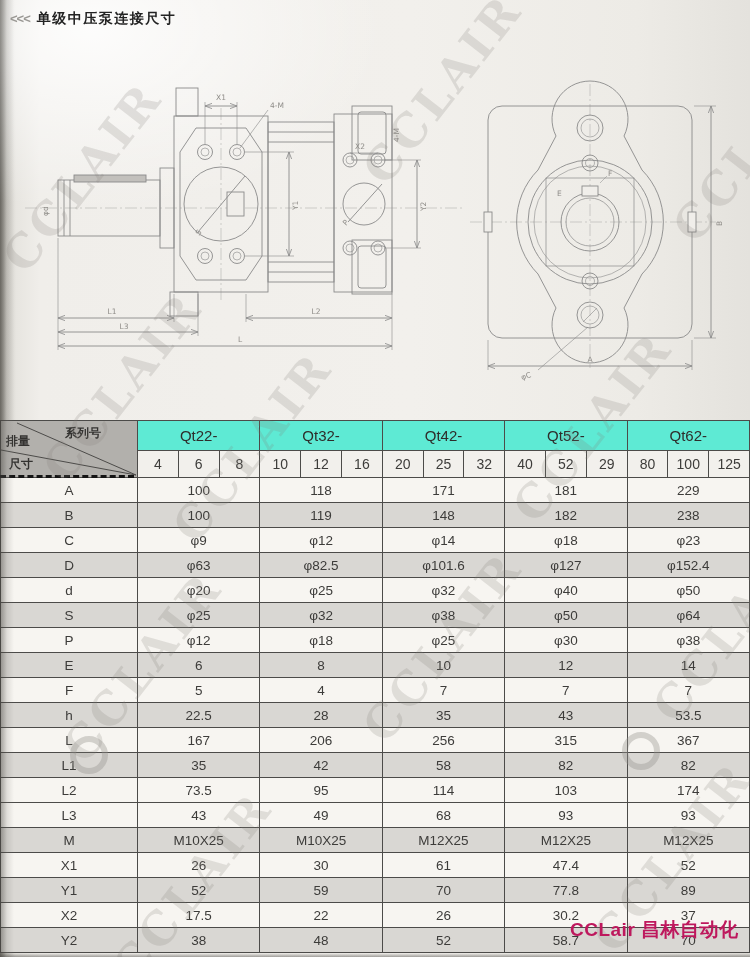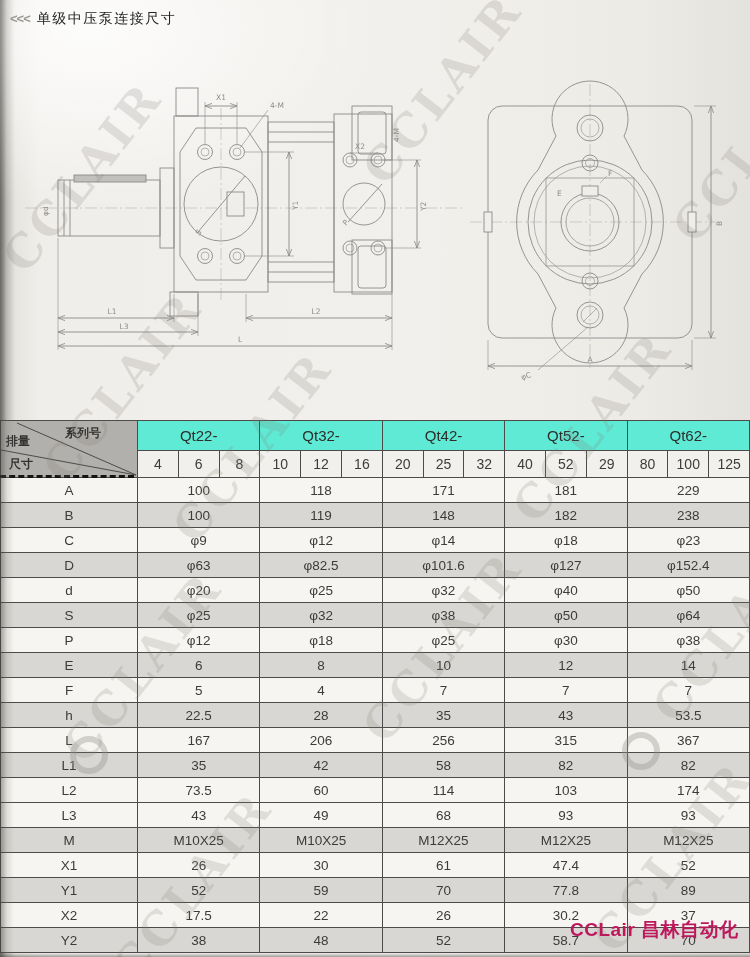--- a/index.html
+++ b/index.html
@@ -5,21 +5,21 @@
   html,body{margin:0;padding:0;}
   body{
     width:750px;height:957px;position:relative;overflow:hidden;
     font-family:"Liberation Sans",sans-serif;
     background:
       radial-gradient(ellipse 420px 260px at 12% 3%, rgba(255,255,255,.85), rgba(255,255,255,0) 70%),
       linear-gradient(90deg,#8e8c86 0,#c9c7c1 6px,#e7e5e0 16px,#f0eeea 40px,#f2f0ec 55%,#edebe6 85%,#e4e2dd 100%);
   }
   .title-bar{position:absolute;left:10px;top:9px;z-index:15;white-space:nowrap;}
   .title-marker{color:#9a9894;font-size:13px;font-weight:700;letter-spacing:-1px;margin-right:7px;}
-  .title-text{color:#232323;font-size:14px;font-weight:400;letter-spacing:1.5px;}
+  .title-text{color:#232323;font-size:14px;font-weight:700;letter-spacing:1.5px;}
   svg.drawing{position:absolute;left:0;top:50px;z-index:5;}
   svg.drawing text{fill:#8f8d89;font-family:"DejaVu Sans",sans-serif;font-size:7.5px;}
   .dim-table{position:absolute;left:0;top:420px;width:750px;z-index:10;
     border-collapse:collapse;table-layout:fixed;}
   .dim-table th,.dim-table td{border:1px solid #4c4b49;text-align:center;vertical-align:middle;
     color:#3d3c3a;font-size:13.5px;font-weight:400;padding:0;overflow:hidden;}
   .dim-table thead th{background:#5eead4;}
   .dim-table thead tr.grp th{height:29px;font-size:15px;color:#2e2d2b;}
   .dim-table thead tr.sub th{height:26px;background:#f2f0ec;font-size:14px;}
   .dim-table thead th.corner{background:#b2b0ac;position:relative;padding:6px;}
@@ -360,21 +360,21 @@
         <th>L1</th>
         <td colspan="3">35</td>
         <td colspan="3">42</td>
         <td colspan="3">58</td>
         <td colspan="3">82</td>
         <td colspan="3">82</td>
       </tr>
       <tr class="w">
         <th>L2</th>
         <td colspan="3">73.5</td>
-        <td colspan="3">60</td>
+        <td colspan="3">95</td>
         <td colspan="3">114</td>
         <td colspan="3">103</td>
         <td colspan="3">174</td>
       </tr>
       <tr class="w">
         <th>L3</th>
         <td colspan="3">43</td>
         <td colspan="3">49</td>
         <td colspan="3">68</td>
         <td colspan="3">93</td>

